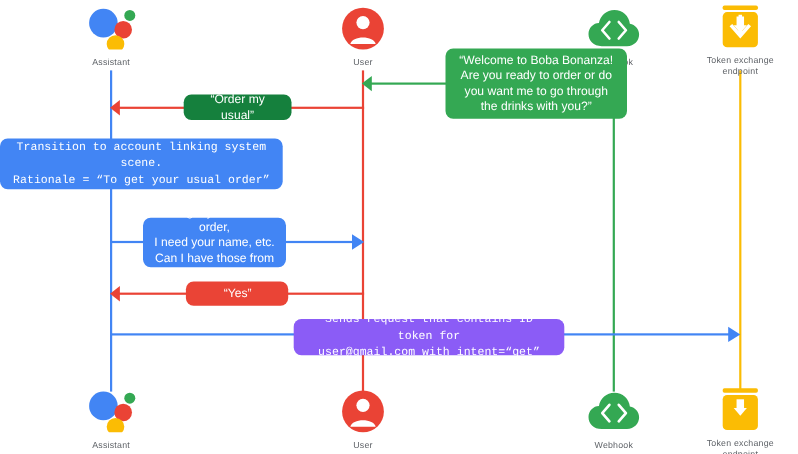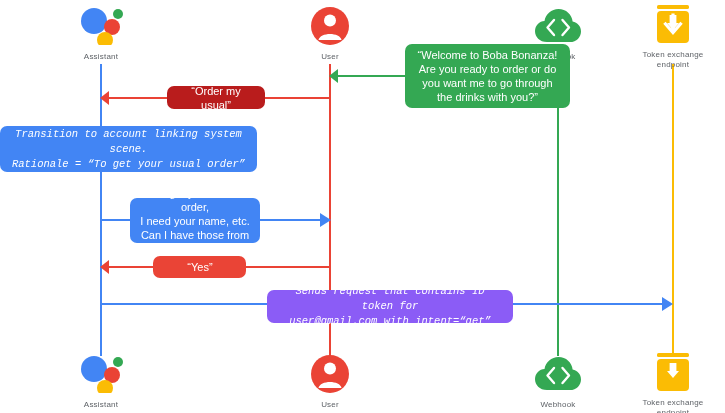--- a/index.html
+++ b/index.html
@@ -62,21 +62,20 @@
     white-space: pre-line;
   }
   .bubble.speech {
     font-family: "Liberation Sans", sans-serif;
     font-size: 11px;
     line-height: 14px;
     padding: 5px 10px;
   }
   .bubble.note {
     font-family: "Liberation Mono", monospace;
-    font-style: italic;
     font-size: 10.5px;
     line-height: 15px;
     padding: 5px 10px;
   }
 </style>
 </head>
 <body>
 
 <div id="canvas">
 
@@ -135,34 +134,34 @@
 
   <div class="msg-line" style="left:336px; top:75px; width:222px; background:#34A853;"></div>
   <div class="arrow-head" style="left:329px; top:69px; border-right:9px solid #34A853;"></div>
   <div class="bubble speech" style="left:376px; top:44px; width:165px; height:64px; background:#34A853;margin-left:29px;">“Welcome to Boba Bonanza!
 Are you ready to order or do
 you want me to go through
 the drinks with you?”</div>
 
   <div class="msg-line" style="left:107px; top:97px; width:224px; background:#EA4335;"></div>
   <div class="arrow-head" style="left:100px; top:91px; border-right:9px solid #EA4335;"></div>
-  <div class="bubble speech" style="left:167px; top:86px; width:98px; height:23px; background:#b91c1c;">“Order my usual”</div>
+  <div class="bubble speech" style="left:167px; top:86px; width:98px; height:23px; background:#15803d;">“Order my usual”</div>
 
   <div class="bubble note" style="left:0px; top:126px; width:257px; height:46px; background:#4285F4;">Transition to account linking system scene.
  Rationale = “To get your usual order”</div>
 
   <div class="msg-line" style="left:101px; top:219px; width:222px; background:#4285F4;"></div>
   <div class="arrow-head" style="left:320px; top:213px; border-left:11px solid #4285F4;"></div>
   <div class="bubble speech" style="left:130px; top:198px; width:130px; height:45px; background:#4285F4;">“To get your usual order,
 I need your name, etc.
 Can I have those from Google?”</div>
 
   <div class="msg-line" style="left:107px; top:266px; width:224px; background:#EA4335;"></div>
   <div class="arrow-head" style="left:100px; top:260px; border-right:9px solid #EA4335;"></div>
-  <div class="bubble speech" style="left:153px; top:256px; width:93px; height:22px; background:#EA4436;padding-left:11px;">“Yes”</div>
+  <div class="bubble speech" style="left:169px; top:256px; width:93px; height:22px; background:#EA4436;padding-left:11px;">“Yes”</div>
 
   <div class="msg-line" style="left:101px; top:303px; width:570px; background:#4285F4;"></div>
   <div class="arrow-head" style="left:662px; top:297px; border-left:11px solid #4285F4;"></div>
   <div class="bubble note" style="left:267px; top:290px; width:246px; height:33px; background:#8b5cf6;">Sends request that contains ID token for
 user@gmail.com with intent=“get”</div>
 
   <div class="actor" style="left:101px; top:352px;">
     <div class="icon-wrap">
       <svg width="46" height="38" viewBox="0 0 46 38" aria-hidden="true">
         <circle cx="16" cy="14" r="13" fill="#4285F4"></circle>

